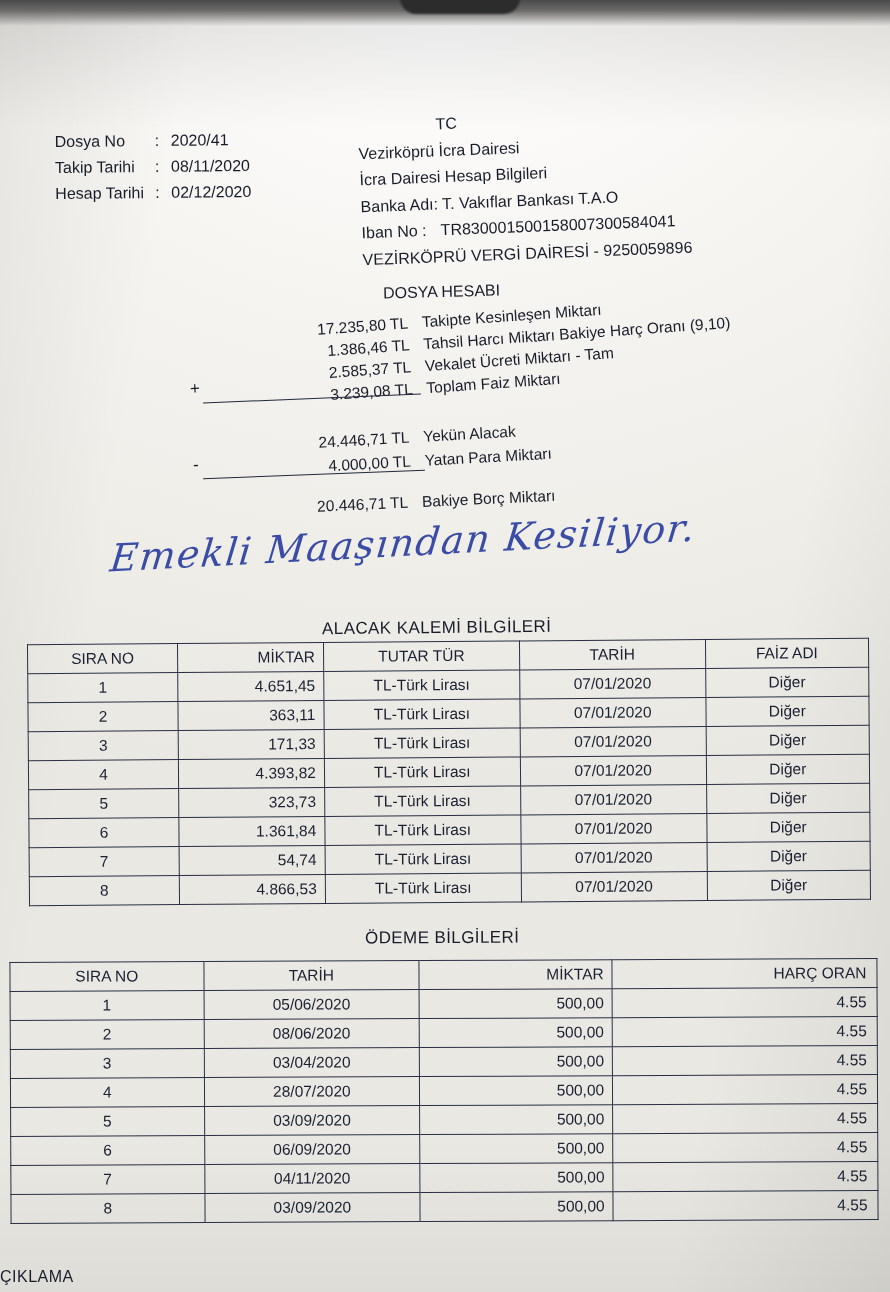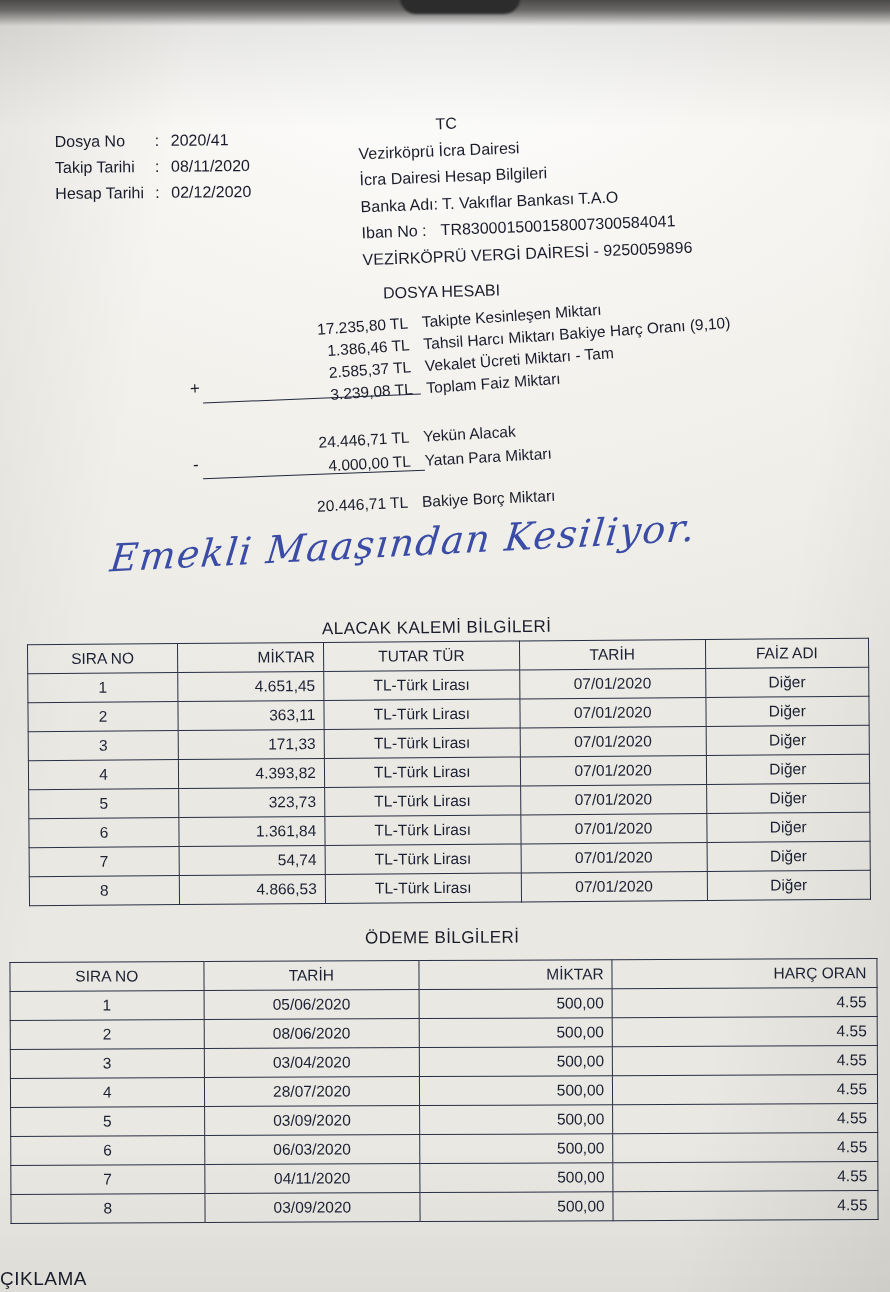--- a/index.html
+++ b/index.html
@@ -202,21 +202,21 @@
   }
   #odeme-table .c-sira { width: 195px; }
   #odeme-table .c-tarih { width: 215px; }
   #odeme-table .c-miktar { width: 190px; text-align: right; padding-right: 8px; }
   #odeme-table .c-harc { width: 268px; text-align: right; padding-right: 10px; }
 
   .footer-note {
     position: absolute;
     left: 0px;
     top: 1268px;
-    font-size: 19px;
+    font-size: 16px;
     letter-spacing: 0.5px;
   }
 </style>
 </head>
 <body>
 
 <div class="page">
   <div class="paper"></div>
   <div class="paper-shade"></div>
   <div class="top-shadow"></div>
@@ -420,21 +420,21 @@
           <td class="c-harc">4.55</td>
         </tr>
         <tr>
           <td class="c-sira">5</td>
           <td class="c-tarih">03/09/2020</td>
           <td class="c-miktar">500,00</td>
           <td class="c-harc">4.55</td>
         </tr>
         <tr>
           <td class="c-sira">6</td>
-          <td class="c-tarih">06/03/2020</td>
+          <td class="c-tarih">06/09/2020</td>
           <td class="c-miktar">500,00</td>
           <td class="c-harc">4.55</td>
         </tr>
         <tr>
           <td class="c-sira">7</td>
           <td class="c-tarih">04/11/2020</td>
           <td class="c-miktar">500,00</td>
           <td class="c-harc">4.55</td>
         </tr>
         <tr>

